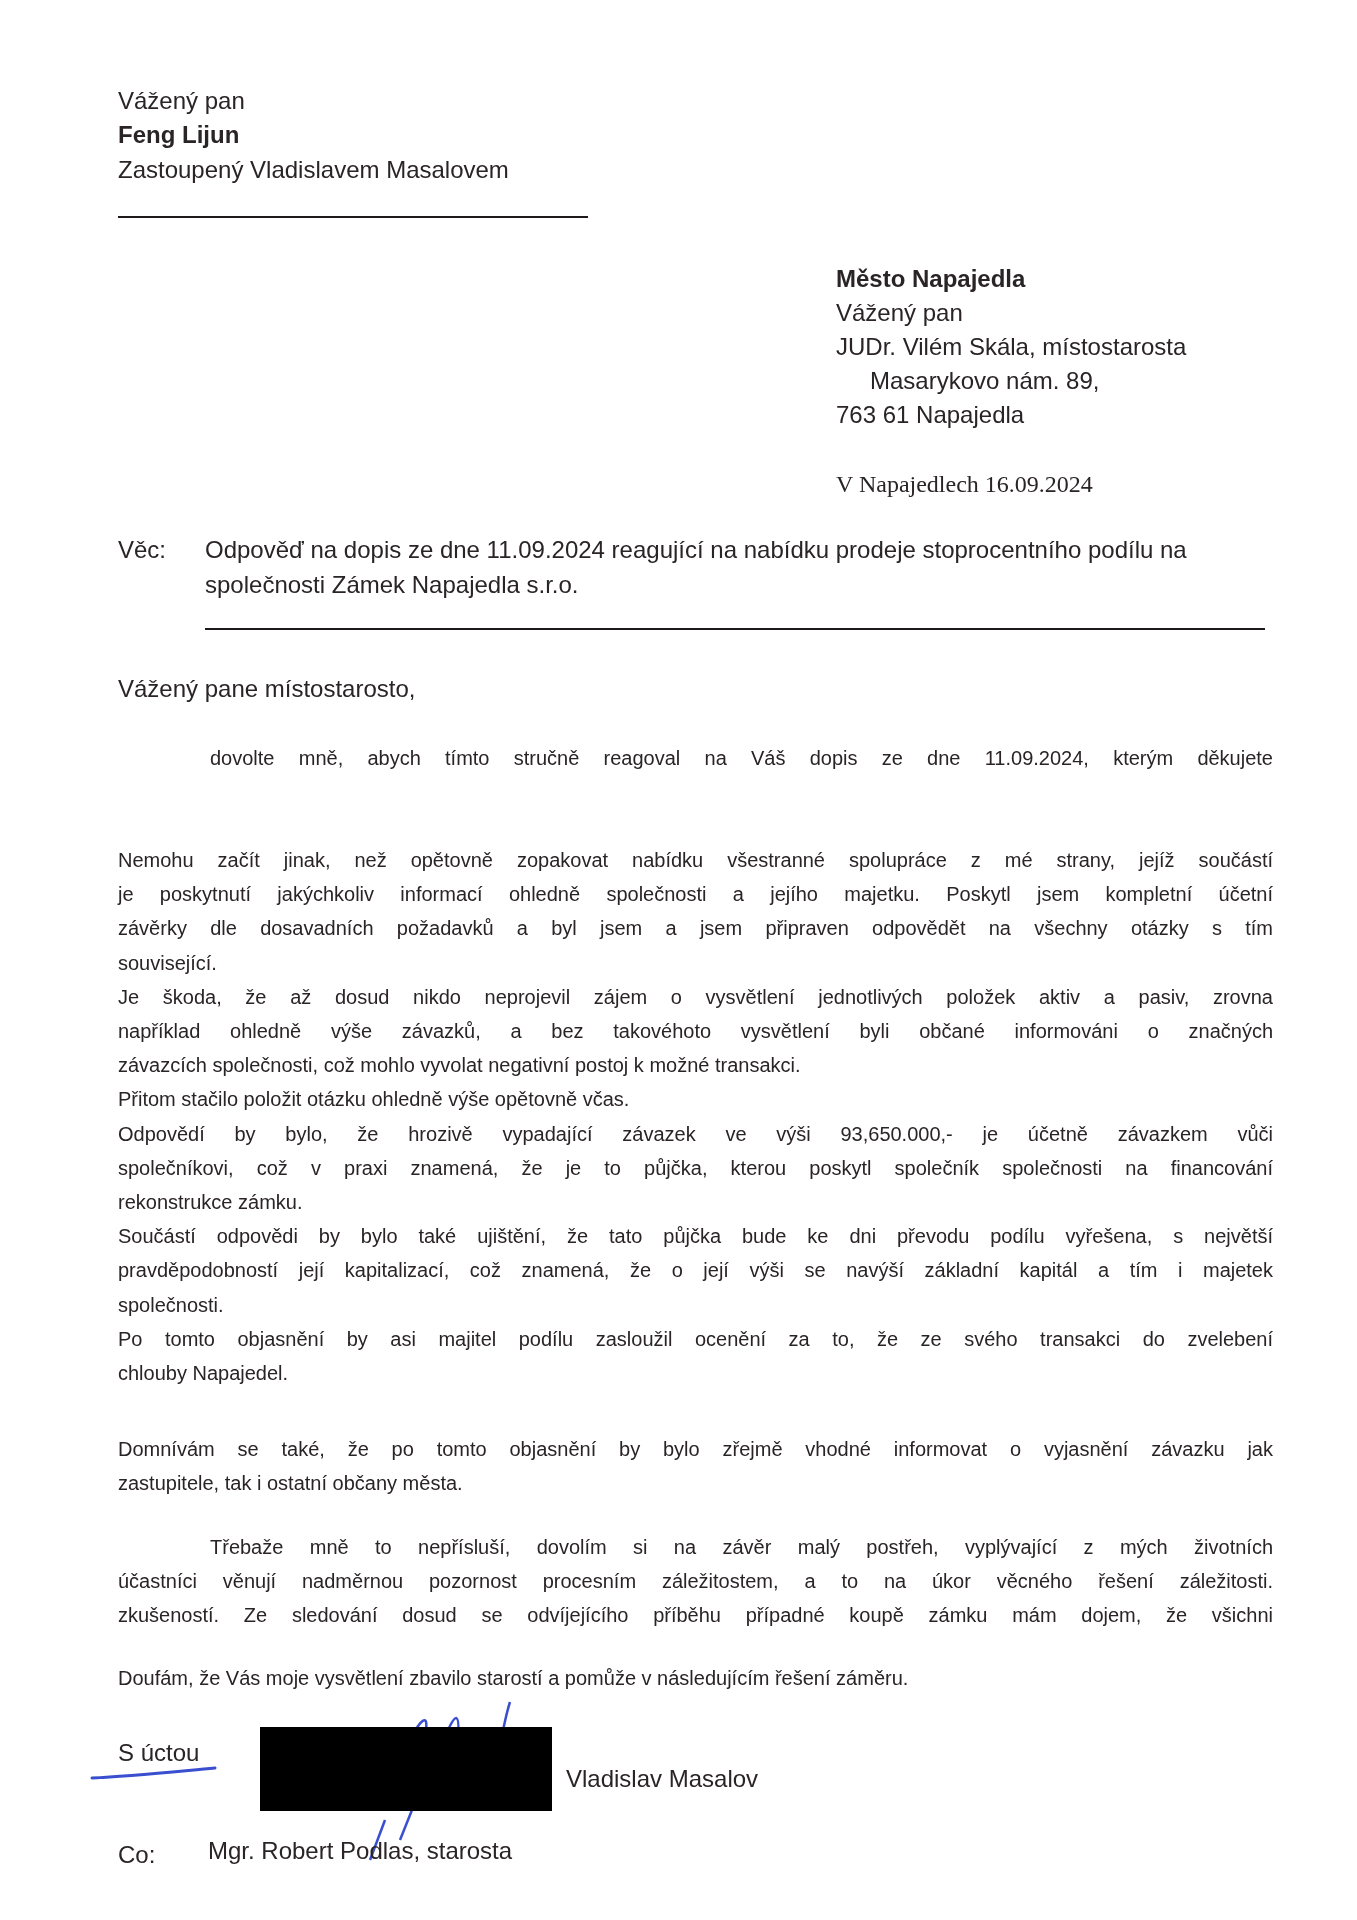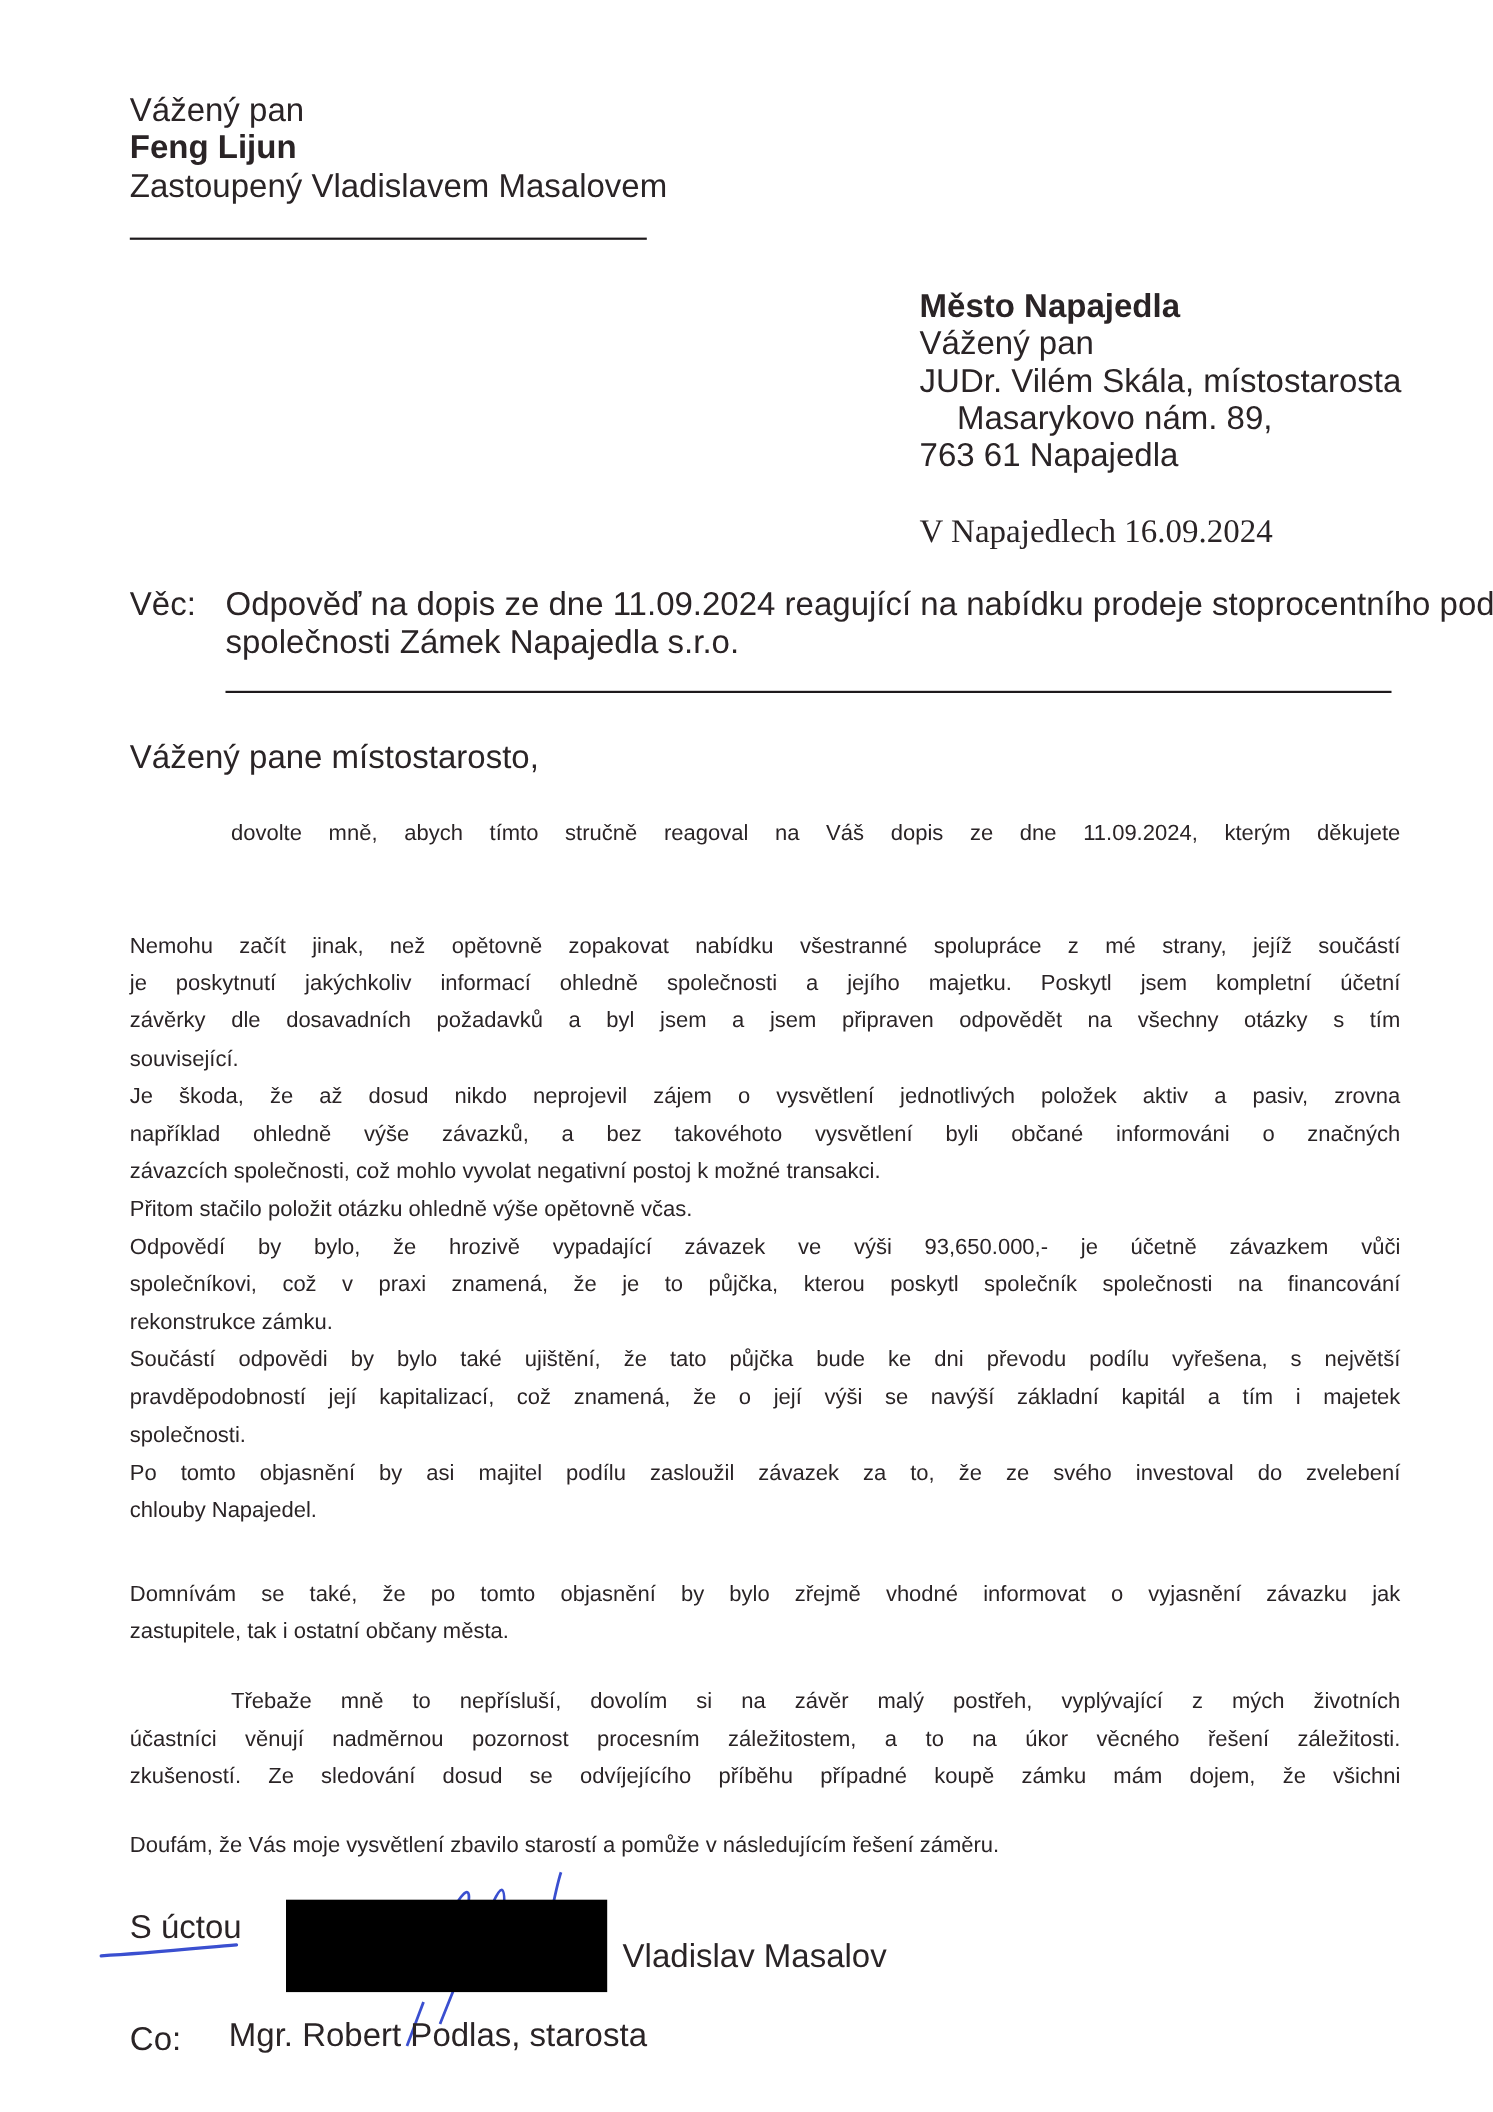--- a/index.html
+++ b/index.html
@@ -1,21 +1,21 @@
 <!DOCTYPE html>
 <html><head>
   <meta charset="utf-8">
   <style>
     html, body { margin: 0; padding: 0; background: #ffffff; }
     body {
       width: 1357px; height: 1920px; position: relative; overflow: hidden;
       font-family: "Liberation Sans", sans-serif; color: #2a2426;
     }
     .abs { position: absolute; }
-    .line { font-size: 30px; line-height: 34px; white-space: nowrap; }
+    .line { font-size: 24px; line-height: 34px; white-space: nowrap; }
     .bold { font-weight: bold; }
     .rule { position: absolute; height: 2px; background: #1e1a1c; }
     .para { position: absolute; left: 118px; width: 1155px; font-size: 20px; line-height: 34.2px; }
     .para .ln { display: block; white-space: nowrap; text-align: justify; text-align-last: justify; }
     .para .ln.last { text-align-last: left; }
     .indent { padding-left: 92px; }
     .redact { position: absolute; background: #000; }
     svg.sig { position: absolute; overflow: visible; }
   </style>
 </head>
@@ -52,21 +52,21 @@
   <span class="ln">Je škoda, že až dosud nikdo neprojevil zájem o vysvětlení jednotlivých položek aktiv a pasiv, zrovna</span>
   <span class="ln">například ohledně výše závazků, a bez takovéhoto vysvětlení  byli občané informováni o značných</span>
   <span class="ln last">závazcích společnosti, což mohlo vyvolat negativní postoj k možné transakci.</span>
   <span class="ln last">Přitom stačilo položit otázku ohledně výše opětovně včas.</span>
   <span class="ln">Odpovědí by bylo, že hrozivě vypadající závazek ve výši 93,650.000,- je účetně závazkem vůči</span>
   <span class="ln">společníkovi, což v praxi znamená, že je to půjčka, kterou poskytl společník společnosti na financování</span>
   <span class="ln last">rekonstrukce zámku.</span>
   <span class="ln">Součástí odpovědi by bylo také ujištění, že tato půjčka bude ke dni převodu podílu vyřešena, s největší</span>
   <span class="ln">pravděpodobností její kapitalizací, což znamená, že o její výši se navýší základní kapitál a tím i majetek</span>
   <span class="ln last">společnosti.</span>
-  <span class="ln">Po tomto objasnění by asi majitel podílu zasloužil závazek za to, že ze svého   investoval do zvelebení</span>
+  <span class="ln">Po tomto objasnění by asi majitel podílu zasloužil ocenění za to, že ze svého   transakci do zvelebení</span>
   <span class="ln last">chlouby Napajedel.</span>
 </div>
 
 <div class="para" style="top:1432px;">
   <span class="ln">Domnívám se také, že  po tomto objasnění by bylo zřejmě vhodné informovat o vyjasnění závazku jak</span>
   <span class="ln last">zastupitele, tak i ostatní občany města.</span>
 </div>
 
 <div class="para" style="top:1530px;">
   <span class="ln indent">Třebaže mně to nepřísluší, dovolím si na závěr malý postřeh, vyplývající z mých životních</span>

